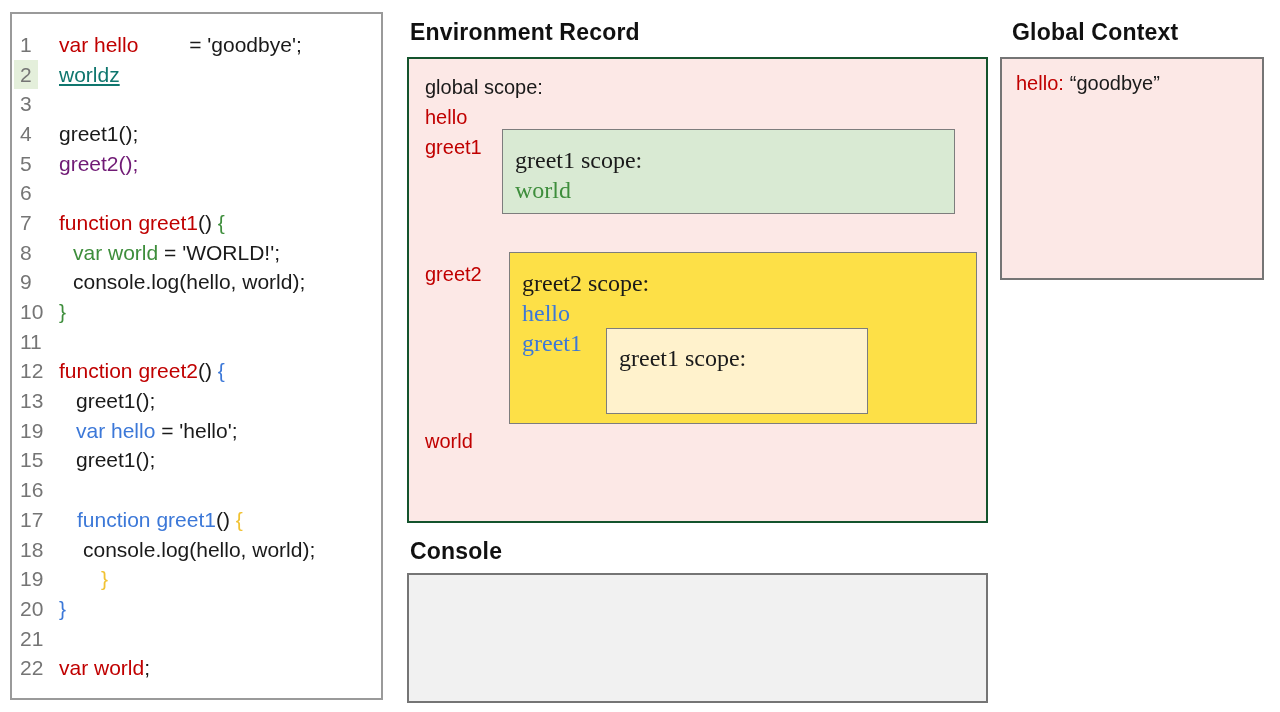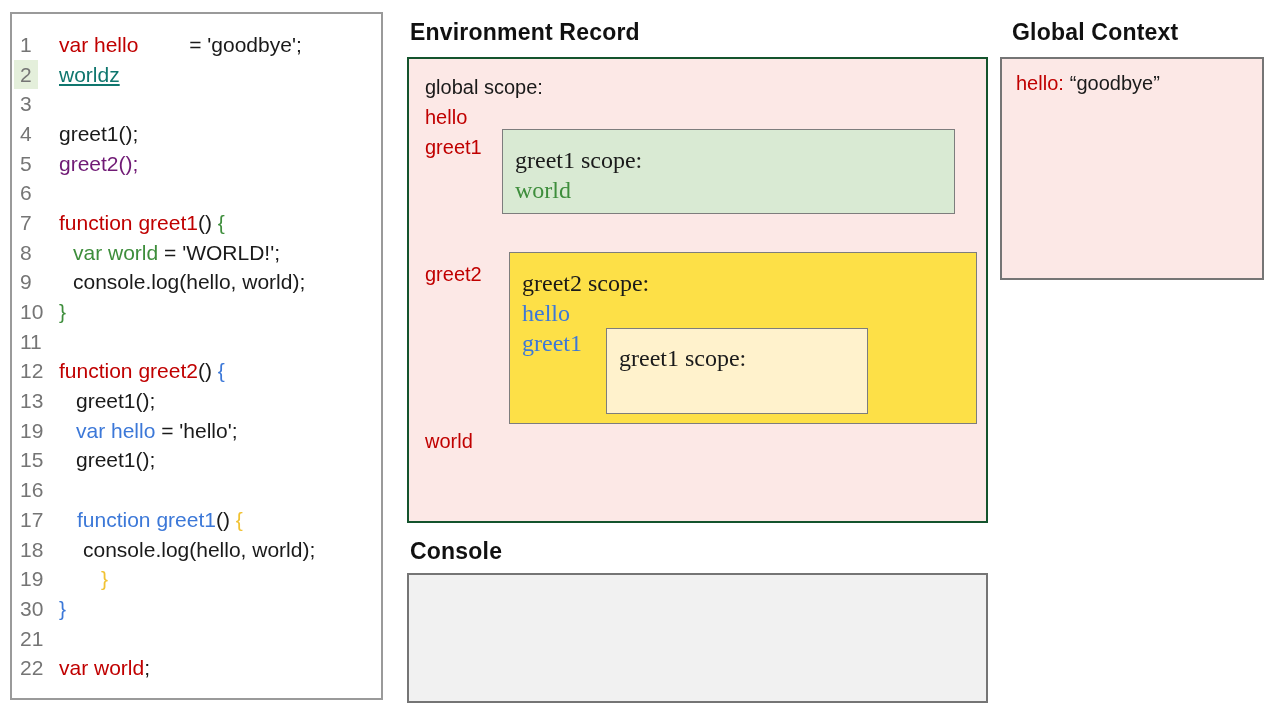--- a/index.html
+++ b/index.html
@@ -180,21 +180,21 @@
         <span class="code-text" style="padding-left: 24px;"><span style="color: rgb(26, 26, 26);">console.log(hello, world);</span></span>
       </div>
       <div class="code-line">
         <span class="line-num">
           <span class="inner">19</span>
         </span>
         <span class="code-text" style="padding-left: 42px;"><span style="color: rgb(241, 194, 50);">}</span></span>
       </div>
       <div class="code-line">
         <span class="line-num">
-          <span class="inner">30</span>
+          <span class="inner">20</span>
         </span>
         <span class="code-text"><span style="color: rgb(60, 120, 216);">}</span></span>
       </div>
       <div class="code-line">
         <span class="line-num">
           <span class="inner">21</span>
         </span>
         <span class="code-text"></span>
       </div>
       <div class="code-line">

